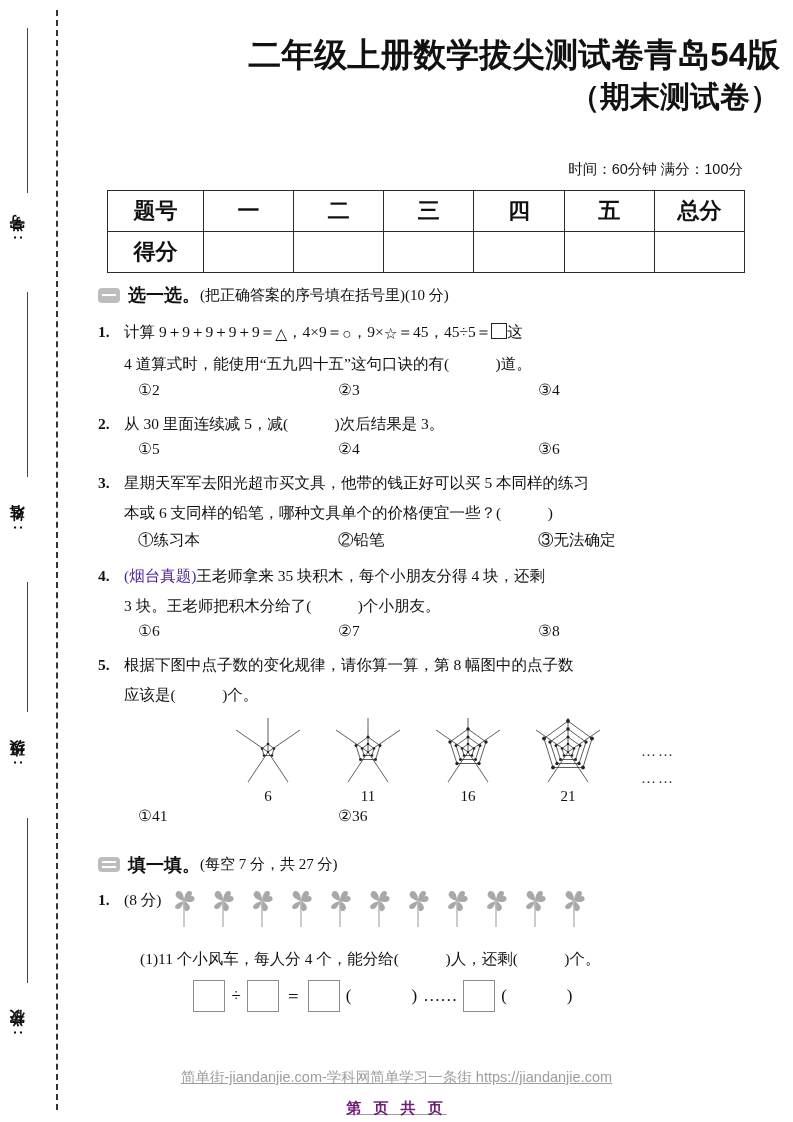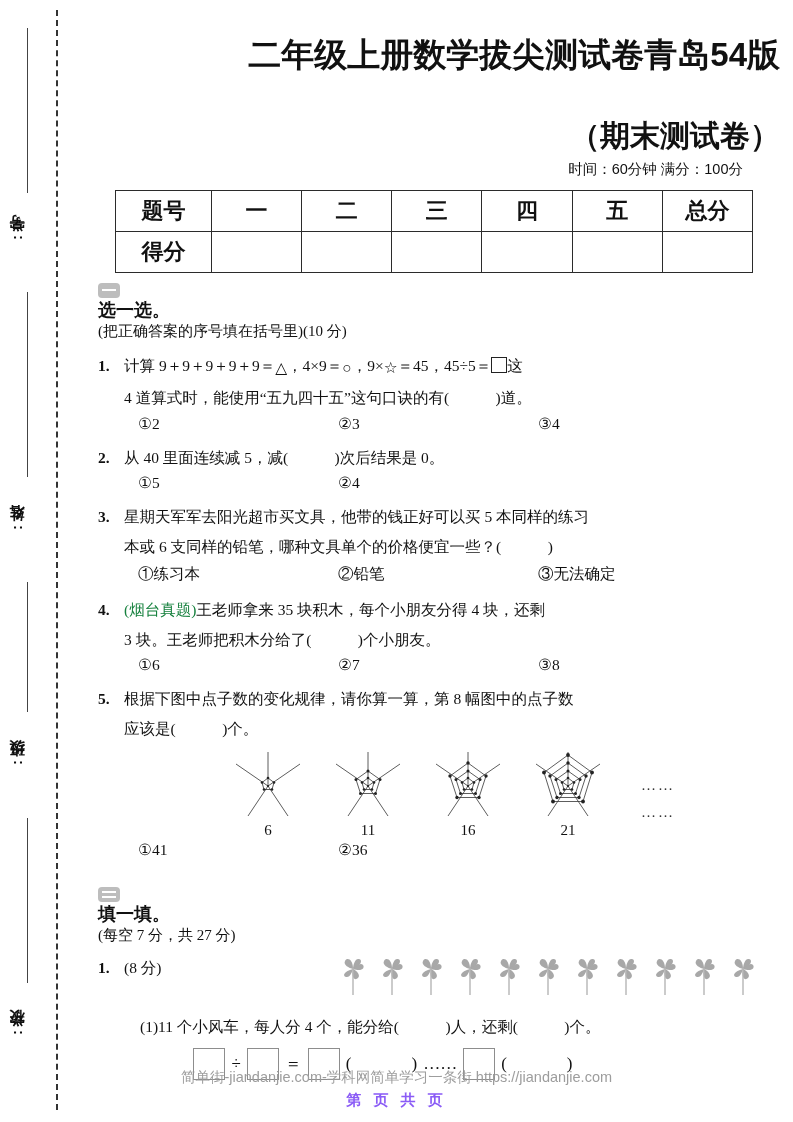--- a/index.html
+++ b/index.html
@@ -35,71 +35,70 @@
   }
 
   
   .title-block{position:absolute;left:80px;top:34px;width:700px;text-align:right;}
   .title1{
     font-family:"Liberation Sans","DejaVu Sans",sans-serif;
     font-size:33px;font-weight:bold;letter-spacing:0px;line-height:1.25;
   }
   .title2{
     font-family:"Liberation Sans","DejaVu Sans",sans-serif;
-    font-size:30px;font-weight:bold;line-height:1.45;margin-top:39px;
+    font-size:30px;font-weight:bold;line-height:1.45;
   }
   .meta-line{
     position:absolute;right:50px;top:160px;
     font-family:"Liberation Sans","DejaVu Sans",sans-serif;
     font-size:14.5px;font-weight:normal;
   }
 
   
   table.score{
-    position:absolute;left:115px;top:190px;
+    position:absolute;left:107px;top:190px;
     border-collapse:collapse;width:638px;
   }
   table.score td{
     border:1.4px solid #2b2b2b;
     height:38px;
     text-align:center;vertical-align:middle;
     font-family:"Liberation Serif","DejaVu Serif",serif;
     font-size:22px;font-weight:bold;
   }
   table.score td.hcell{width:96px;}
   table.score td.num{width:90px;}
 
   
   .content{position:absolute;left:98px;top:283px;width:660px;}
 
   .sec-head{
-    display:flex;align-items:flex-start;
+    display:flex;align-items:center;
     font-size:17px;font-weight:bold;
     font-family:"Liberation Serif","DejaVu Serif",serif;
     margin-bottom:4px;
-    flex-direction:column;
   }
   .sec-mark{
     width:22px;height:15px;border-radius:4px;background:#bdbdbd;
     margin-right:8px;position:relative;flex:none;
     display:inline-block;
   }
   .sec-mark i{
     position:absolute;left:4px;right:4px;height:2px;background:#fff;display:block;
   }
   .sec-mark.m1 i{top:6px;}
   .sec-mark.m2 i.a{top:4px;}
   .sec-mark.m2 i.b{top:9px;}
   .sec-title{font-size:18px;font-weight:bold;}
   .sec-sub{font-size:15px;font-weight:normal;}
 
   .q{margin:10px 0 0 0;padding-left:26px;position:relative;font-size:15.5px;line-height:1.92;}
   .q .qn{position:absolute;left:0;top:0;font-weight:bold;font-size:15.5px;}
   .q .line{white-space:nowrap;}
-  .gray-tag{color:#15803d;}
+  .gray-tag{color:#4c1d95;}
 
   .opts{display:flex;padding-left:40px;margin-top:2px;font-size:15.5px;}
   .opts span{width:200px;display:inline-block;}
 
   
   .shape{display:inline-block;vertical-align:-2px;}
   .sq{display:inline-block;width:14px;height:14px;border:1.2px solid #222;vertical-align:-2px;}
 
   
   .fig-row{
@@ -125,29 +124,30 @@
     gap:6px;font-size:17px;margin-top:6px;padding-right:90px;
   }
   .ebox{width:30px;height:30px;border:1.3px solid #8d8d8d;display:inline-block;}
   .epar{font-size:17px;}
   .espace{display:inline-block;width:48px;}
 
   
   .footer{
     position:absolute;left:0;right:0;top:1068px;text-align:center;
     color:#9d9d9d;
+    text-decoration:underline;
   }
   .footer .src{
     font-family:"Liberation Sans","DejaVu Sans",sans-serif;
     font-size:14.5px;
   }
   .footer .pg{
-    margin-top:4px;
+    margin-top:12px;
     font-family:"Liberation Sans","DejaVu Sans",sans-serif;
-    font-size:15px;font-weight:bold;color:#8b5cf6;letter-spacing:4px;
+    font-size:15px;font-weight:bold;color:#701a75;letter-spacing:4px;
   }
 </style>
 </head>
 <body>
 
 <div class="page">
 
   <div class="left-margin">
     <div class="dash-line"></div>
 
@@ -211,25 +211,26 @@
       <div class="line">4 道算式时，能使用“五九四十五”这句口诀的有(　　　)道。</div>
     </div>
     <div class="opts">
       <span>①2</span>
       <span>②3</span>
       <span>③4</span>
     </div>
 
     <div class="q">
       <span class="qn">2.</span>
-      <div class="line">从 40 里面连续减 5，减(　　　)次后结果是 0。</div>
+      <div class="line">从 30 里面连续减 5，减(　　　)次后结果是 3。</div>
     </div>
     <div class="opts">
       <span>①5</span>
       <span>②4</span>
+      <span>③6</span>
     </div>
 
     <div class="q">
       <span class="qn">3.</span>
       <div class="line">星期天军军去阳光超市买文具，他带的钱正好可以买 5 本同样的练习</div>
       <div class="line">本或 6 支同样的铅笔，哪种文具单个的价格便宜一些？(　　　)</div>
     </div>
     <div class="opts">
       <span>①练习本</span>
       <span>②铅笔</span>
@@ -395,21 +396,21 @@
       <span class="sec-mark m2">
           <i class="a"></i>
           <i class="b"></i>
         </span>
       <span class="sec-title">填一填。</span>
       <span class="sec-sub">(每空 7 分，共 27 分)</span>
     </div>
 
     <div class="q" style="margin-top:8px;">
       <span class="qn">1.</span>
-      <div class="line" style="display:flex;align-items:flex-start;justify-content:space-between;">
+      <div class="line" style="display:flex;align-items:flex-start;">
         <span>(8 分)</span>
         <span class="pinwheels">
           <span class="pw">
             <svg width="30" height="44" viewBox="0 0 30 44">
                 <g fill="#a8a8a8">
                   <path d="M15 16 C15 6,9 4,7 8 C5 12,11 15,15 16Z"></path>
                   <path d="M15 16 C23 13,25 7,21 6 C17 5,15 12,15 16Z"></path>
                   <path d="M15 16 C24 19,27 15,25 12 C23 9,17 13,15 16Z"></path>
                   <path d="M15 16 C13 25,17 28,20 25 C23 22,18 17,15 16Z"></path>
                   <path d="M15 16 C6 18,4 23,8 24 C12 25,14 19,15 16Z"></path>

